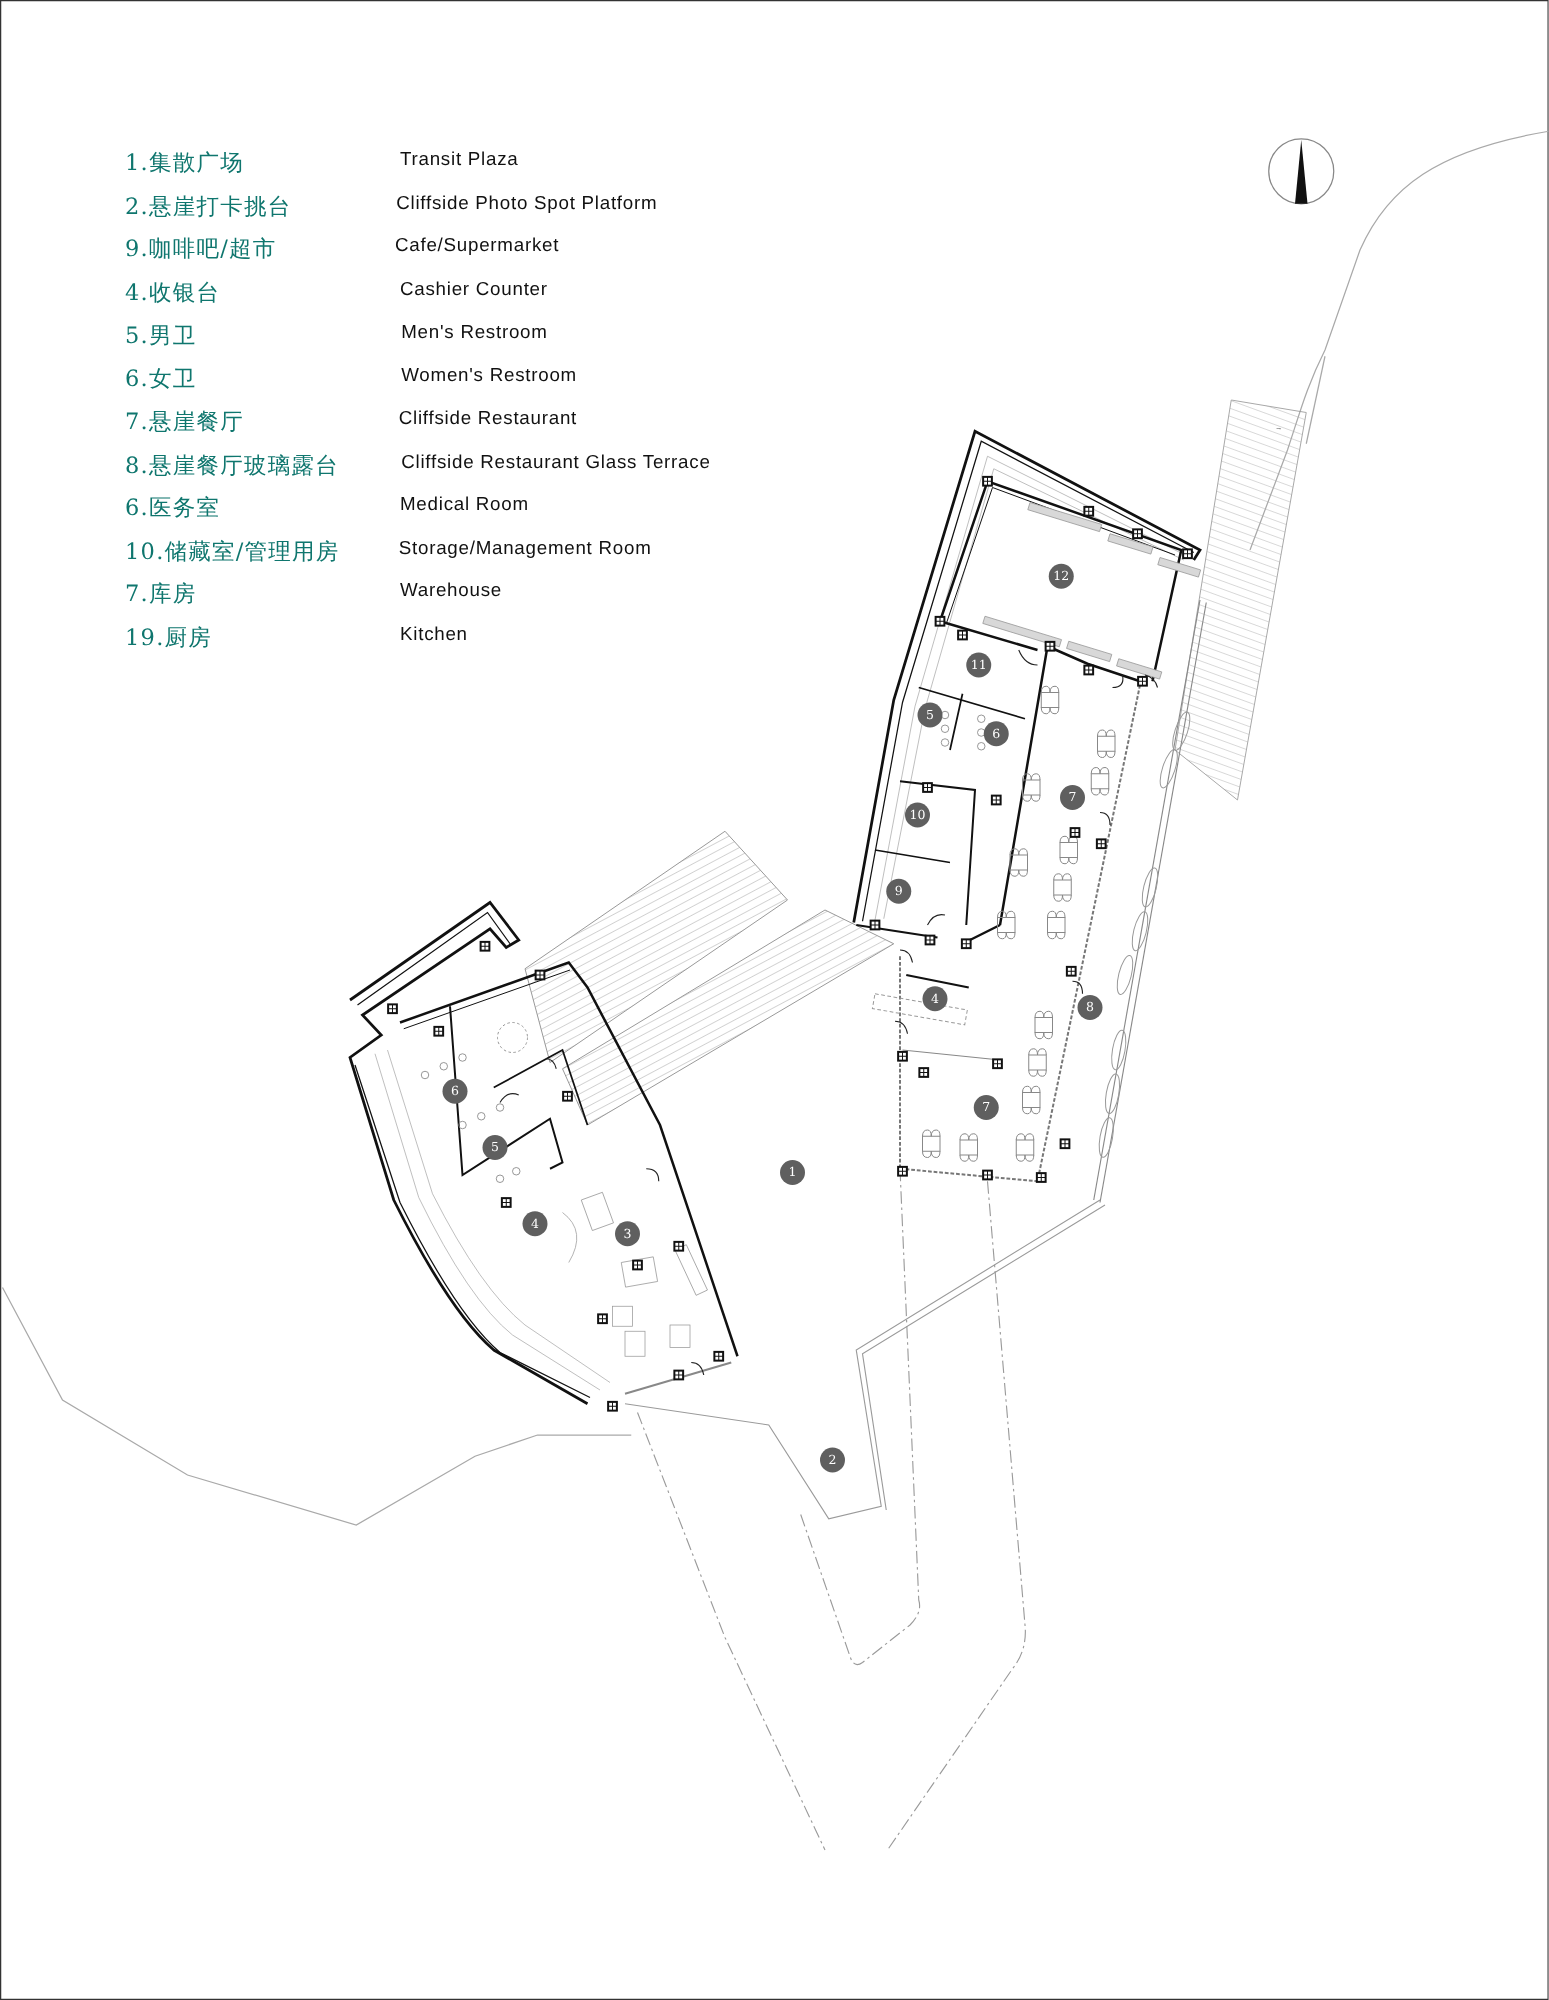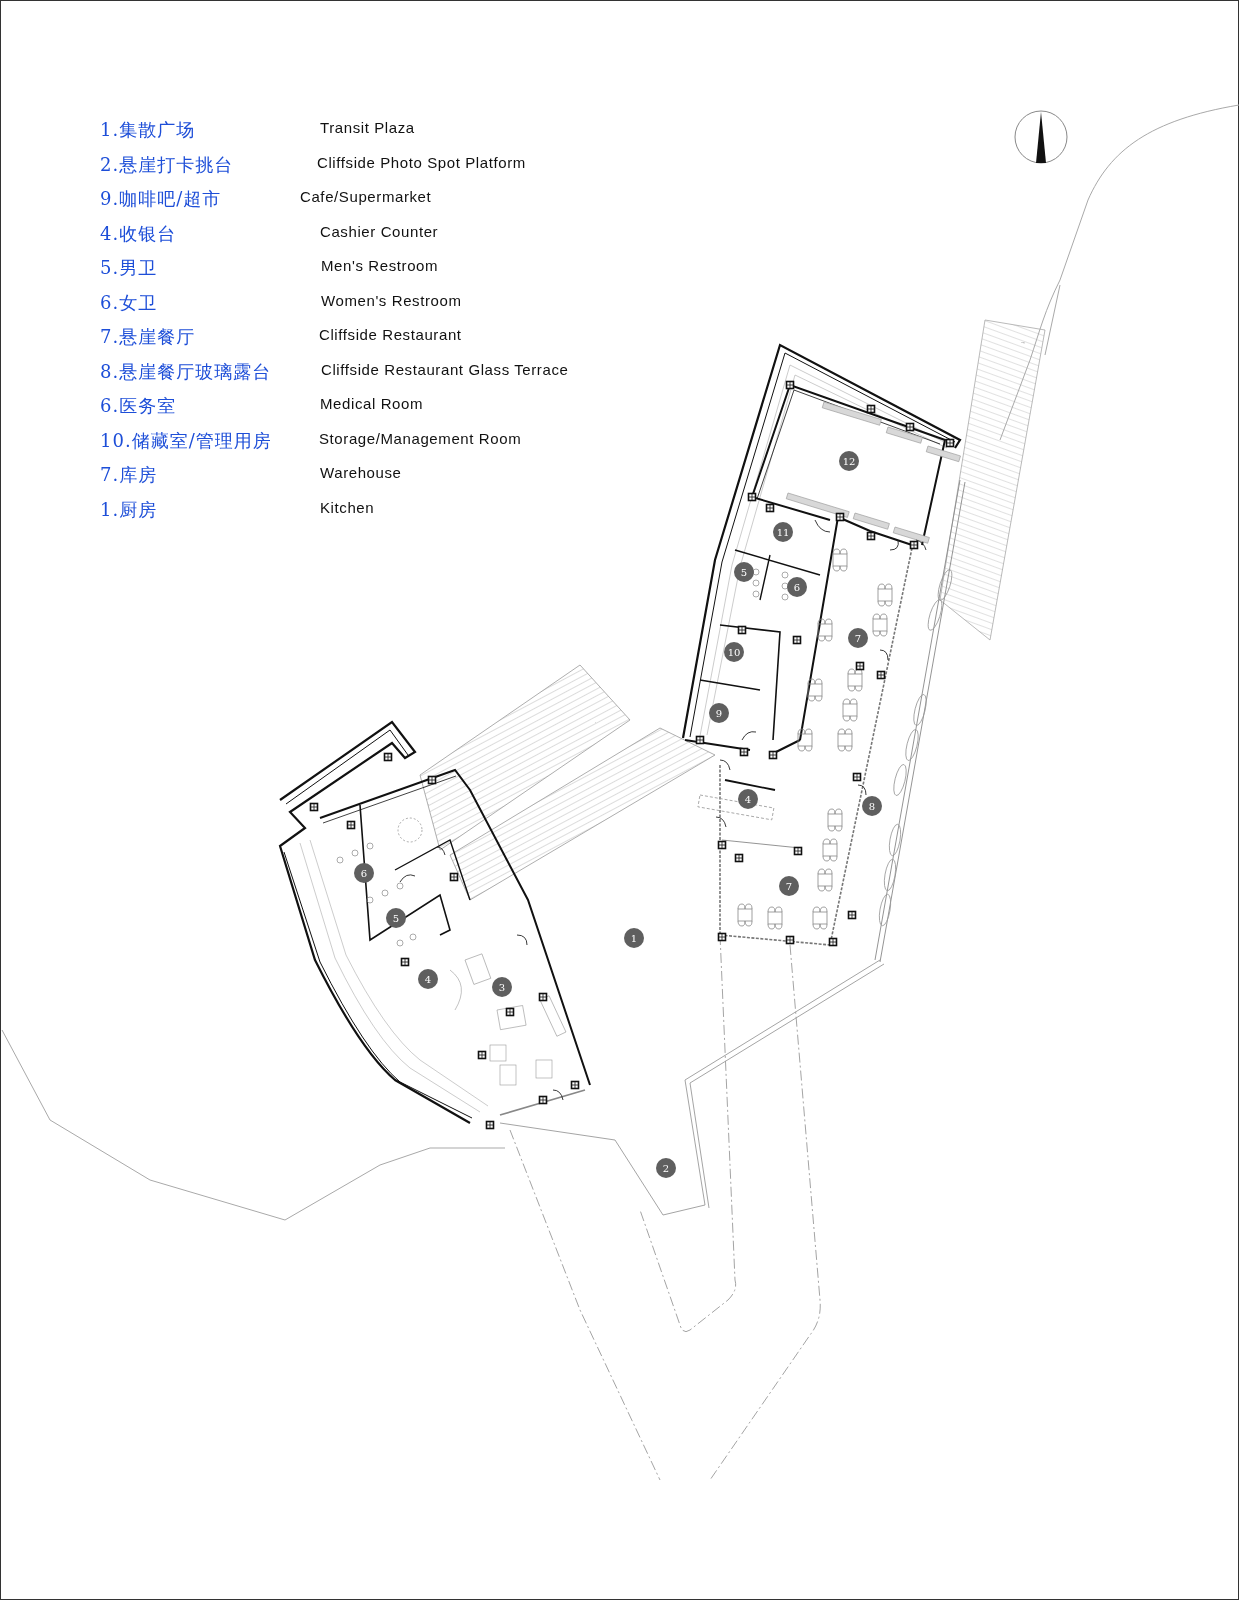--- a/index.html
+++ b/index.html
@@ -1,20 +1,20 @@
 <!DOCTYPE html>
 <html><head>
 <meta charset="utf-8">
 <style>
   html, body { margin: 0; padding: 0; background: #ffffff; }
   body { width: 1239px; height: 1600px; overflow: hidden; position: relative; font-family: "Liberation Sans", sans-serif; }
   .frame { position: absolute; left: 0; top: 0; width: 1237px; height: 1598px; border: 1px solid #333; box-sizing: content-box; }
   .legend { position: absolute; left: 100px; top: 118px; }
   .legend-row { position: relative; height: 34.5px; }
-  .legend-cn { position: absolute; left: 0; top: 0; font-family: "DejaVu Serif", serif; font-size: 18px; color: #1d4ed8; letter-spacing: 1px; white-space: nowrap; }
+  .legend-cn { position: absolute; left: 0; top: 0; font-family: "DejaVu Serif", serif; font-size: 18px; color: #0f766e; letter-spacing: 1px; white-space: nowrap; }
   .legend-en { position: absolute; left: 220px; top: 1px; font-family: "Liberation Sans", sans-serif; font-size: 15px; color: #111; letter-spacing: 0.6px; white-space: nowrap; }
   svg.plan { position: absolute; left: 0; top: 0; }
   .marker circle { fill: #5f5f5f; }
   .marker text { fill: #ffffff; font-family: "DejaVu Serif", serif; font-size: 10px; text-anchor: middle; dominant-baseline: central; }
 </style>
 </head>
 <body>
 
 <div class="frame"></div>
 
@@ -22,21 +22,21 @@
   <div class="legend-row">
       <span class="legend-cn">1.集散广场</span>
       <span class="legend-en">Transit Plaza</span>
     </div>
   <div class="legend-row">
       <span class="legend-cn">2.悬崖打卡挑台</span>
       <span class="legend-en" style="left:217px">Cliffside Photo Spot Platform</span>
     </div>
   <div class="legend-row">
       <span class="legend-cn">9.咖啡吧/超市</span>
-      <span class="legend-en" style="left:200px">Cafe/Supermarket</span>
+      <span class="legend-en" style="left:216px">Cafe/Supermarket</span>
     </div>
   <div class="legend-row">
       <span class="legend-cn">4.收银台</span>
       <span class="legend-en">Cashier Counter</span>
     </div>
   <div class="legend-row">
       <span class="legend-cn">5.男卫</span>
       <span class="legend-en" style="left:221px">Men's Restroom</span>
     </div>
   <div class="legend-row">
@@ -57,21 +57,21 @@
     </div>
   <div class="legend-row">
       <span class="legend-cn">10.储藏室/管理用房</span>
       <span class="legend-en" style="left:219px">Storage/Management Room</span>
     </div>
   <div class="legend-row">
       <span class="legend-cn">7.库房</span>
       <span class="legend-en">Warehouse</span>
     </div>
   <div class="legend-row">
-      <span class="legend-cn">1.厨房</span>
+      <span class="legend-cn">19.厨房</span>
       <span class="legend-en">Kitchen</span>
     </div>
 </div>
 
 <svg class="plan" width="1239" height="1600" viewBox="0 0 1239 1600">
   <defs>
     <pattern id="hatch" patternUnits="userSpaceOnUse" width="6" height="6" patternTransform="rotate(-28)">
       <line x1="0" y1="0" x2="6" y2="0" stroke="#a8a8a8" stroke-width="0.8"></line>
     </pattern>
     <pattern id="hatchV" patternUnits="userSpaceOnUse" width="6" height="6" patternTransform="rotate(20)">

